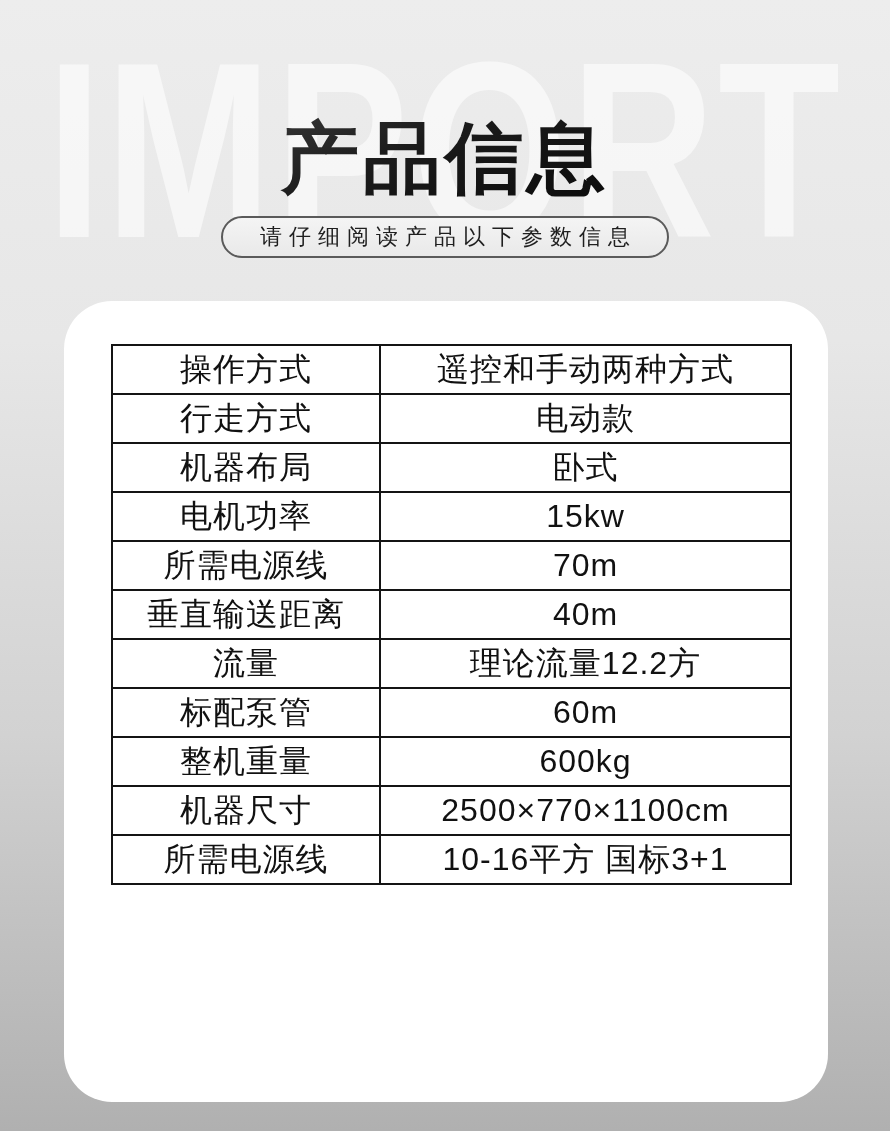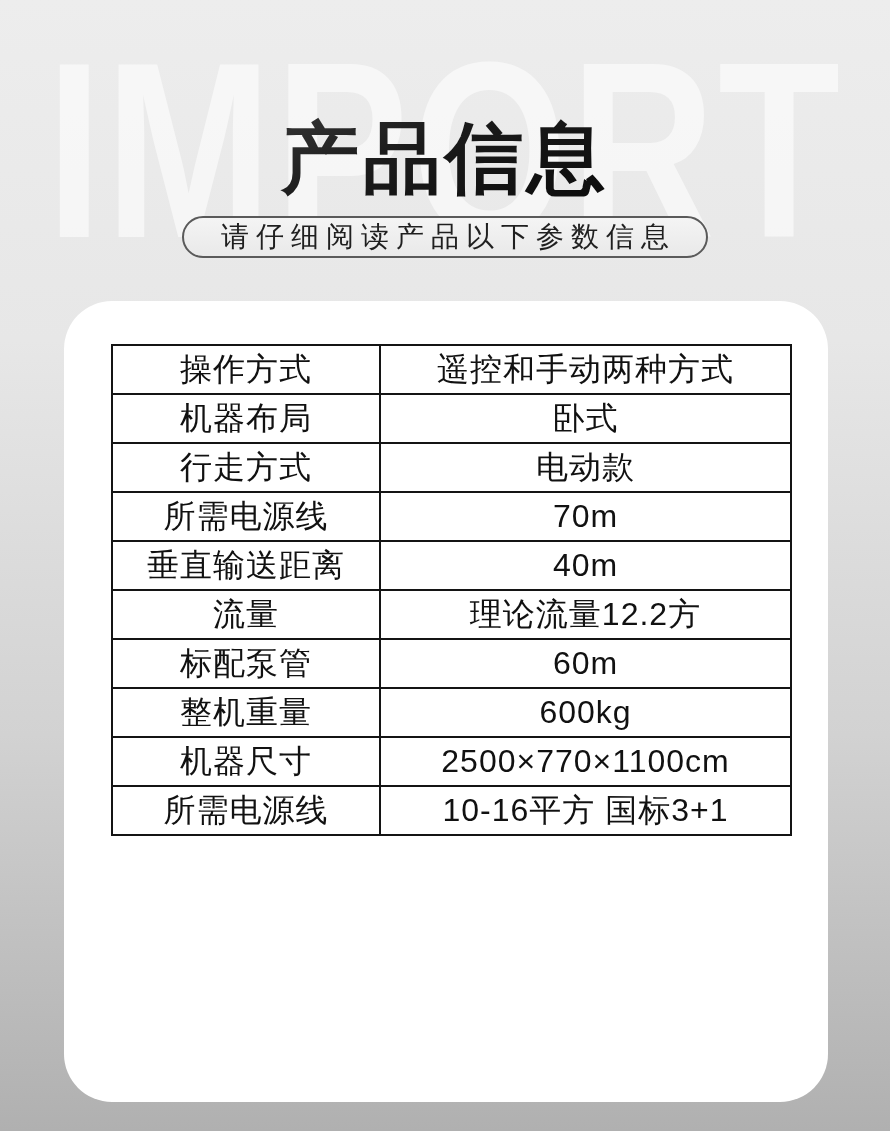--- a/index.html
+++ b/index.html
@@ -50,21 +50,21 @@
     position: absolute;
     top: 216px;
     left: 50%;
     transform: translateX(-50%);
     height: 42px;
     line-height: 38px;
     padding: 0 30px 0 37px;
     border: 2px solid #5a5a5a;
     border-radius: 22px;
     background: linear-gradient(180deg, #f4f4f4 0%, #e9e9e9 100%);
-    font-size: 28px;
+    font-size: 22px;
     letter-spacing: 7px;
     color: #1f1f1f;
     white-space: nowrap;
     z-index: 2;
   }
   .card {
     position: absolute;
     left: 64px;
     top: 301px;
     width: 764px;
@@ -115,26 +115,30 @@
       <colgroup>
           <col class="col-label">
           <col class="col-value">
         </colgroup>
       <tbody>
         <tr>
           <td>操作方式</td>
           <td>遥控和手动两种方式</td>
         </tr>
         <tr>
+          <td>行走方式</td>
+          <td>电动款</td>
+        </tr>
+        <tr>
           <td>机器布局</td>
           <td>卧式</td>
         </tr>
         <tr>
-          <td>行走方式</td>
-          <td>电动款</td>
+          <td>电机功率</td>
+          <td>15kw</td>
         </tr>
         <tr>
           <td>所需电源线</td>
           <td>70m</td>
         </tr>
         <tr>
           <td>垂直输送距离</td>
           <td>40m</td>
         </tr>
         <tr>

